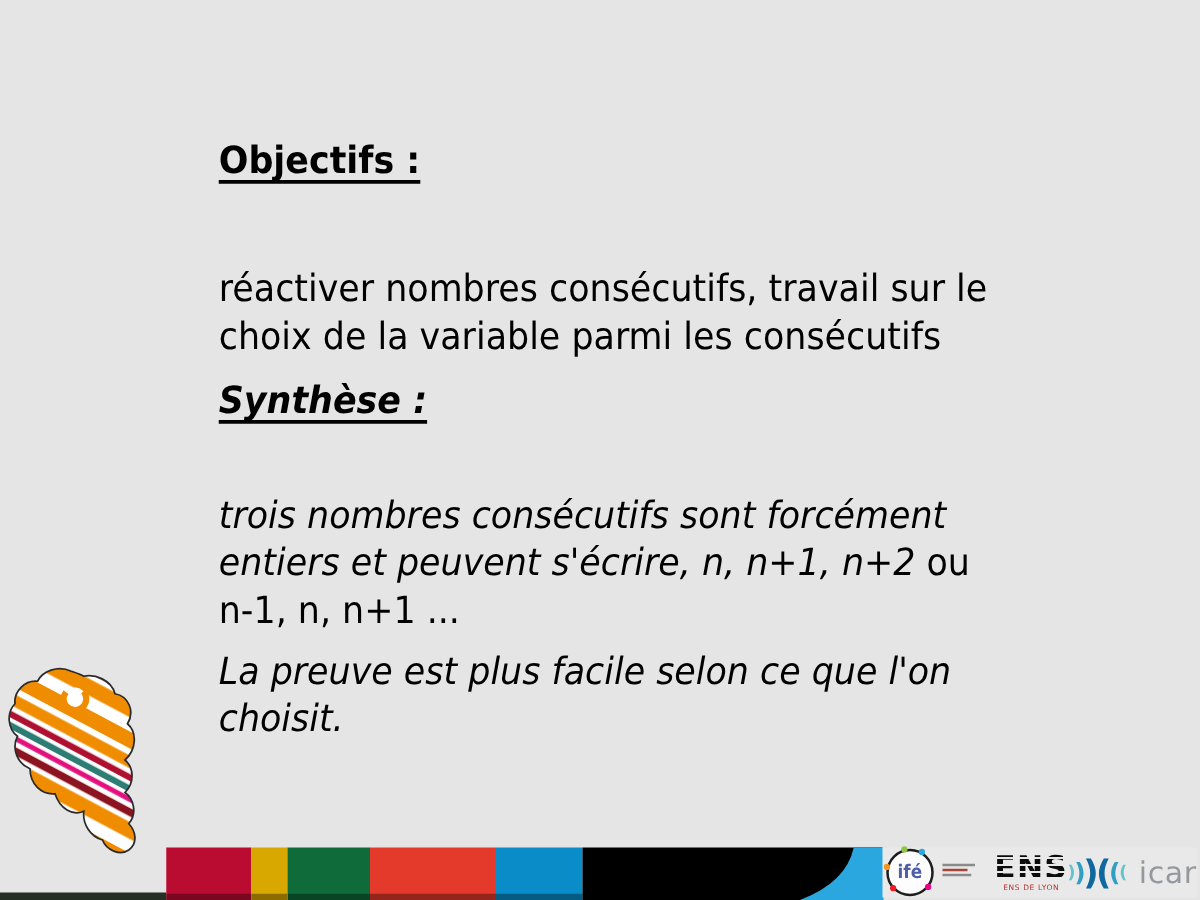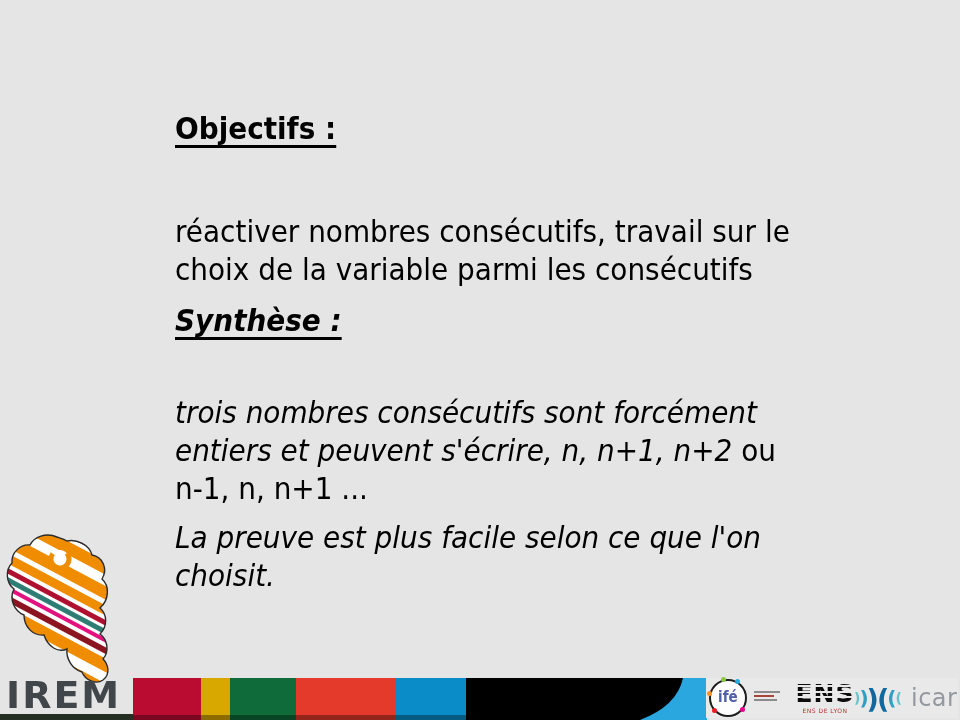--- a/index.html
+++ b/index.html
@@ -81,21 +81,20 @@
         <rect x="64" width="12" height="12" fill="#f08c00"></rect>
       </pattern>
     </defs>
     <path d="M55 6 C44 1 32 6 28 14 C18 13 9 22 10 32 C3 39 4 52 12 58 C7 68 12 80 22 84
              C22 96 31 105 42 104 C46 116 56 122 65 118 C64 128 70 138 80 141 C83 149 94 154 101 149
              C109 143 106 133 101 128 C108 120 105 108 98 103 C106 95 105 83 98 77 C107 69 108 55 100 48
              C106 38 101 26 90 24 C87 13 74 8 65 10 C62 8 58 7 55 6 Z" fill="url(#stripes)" stroke="#2b2b2b" stroke-width="1.4"></path>
     <circle cx="58" cy="28" r="9" fill="#ffffff" stroke="#ef8c00" stroke-width="5" stroke-dasharray="40 16" transform="rotate(-40 58 28)"></circle>
   </svg>
 
-  <div class="irem-word">IREM</div>
   <div class="irem-underline" style="background: rgb(37, 47, 35);"></div>
 
   <div class="seg" style="left: 133px; width: 68px; background: rgb(185, 12, 48);"></div>
   <div class="seg" style="left: 201px; width: 29px; background: rgb(216, 167, 0);"></div>
   <div class="seg" style="left: 230px; width: 66px; background: rgb(15, 107, 58);"></div>
   <div class="seg" style="left: 296px; width: 100px; background: rgb(228, 58, 44);"></div>
   <div class="seg" style="left: 396px; width: 70px; background: rgb(10, 140, 201);"></div>
   <div class="seg-black" style="left: 466px; width: 240px; background: rgb(0, 0, 0);"></div>
 
   <svg class="swoosh" viewBox="0 0 94 42" preserveAspectRatio="none">

